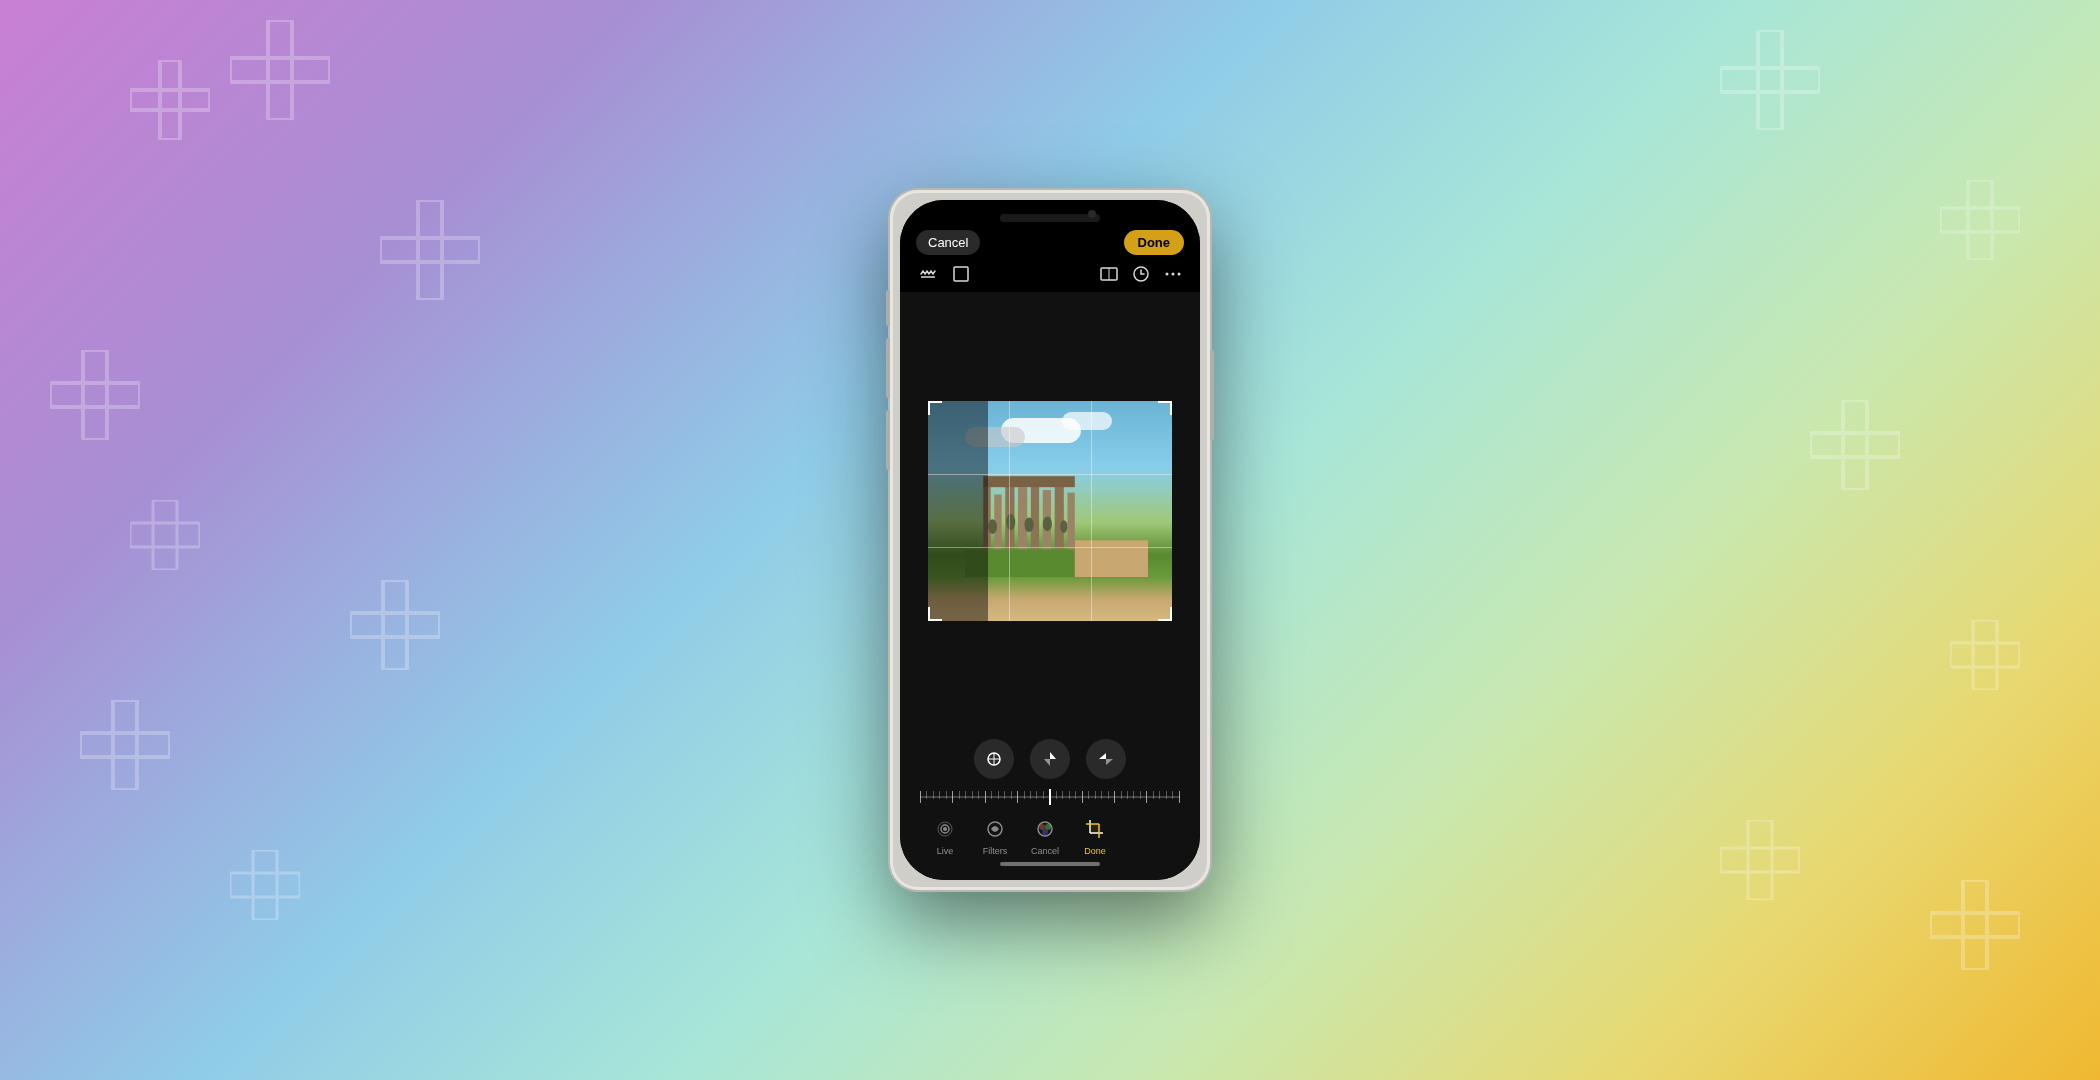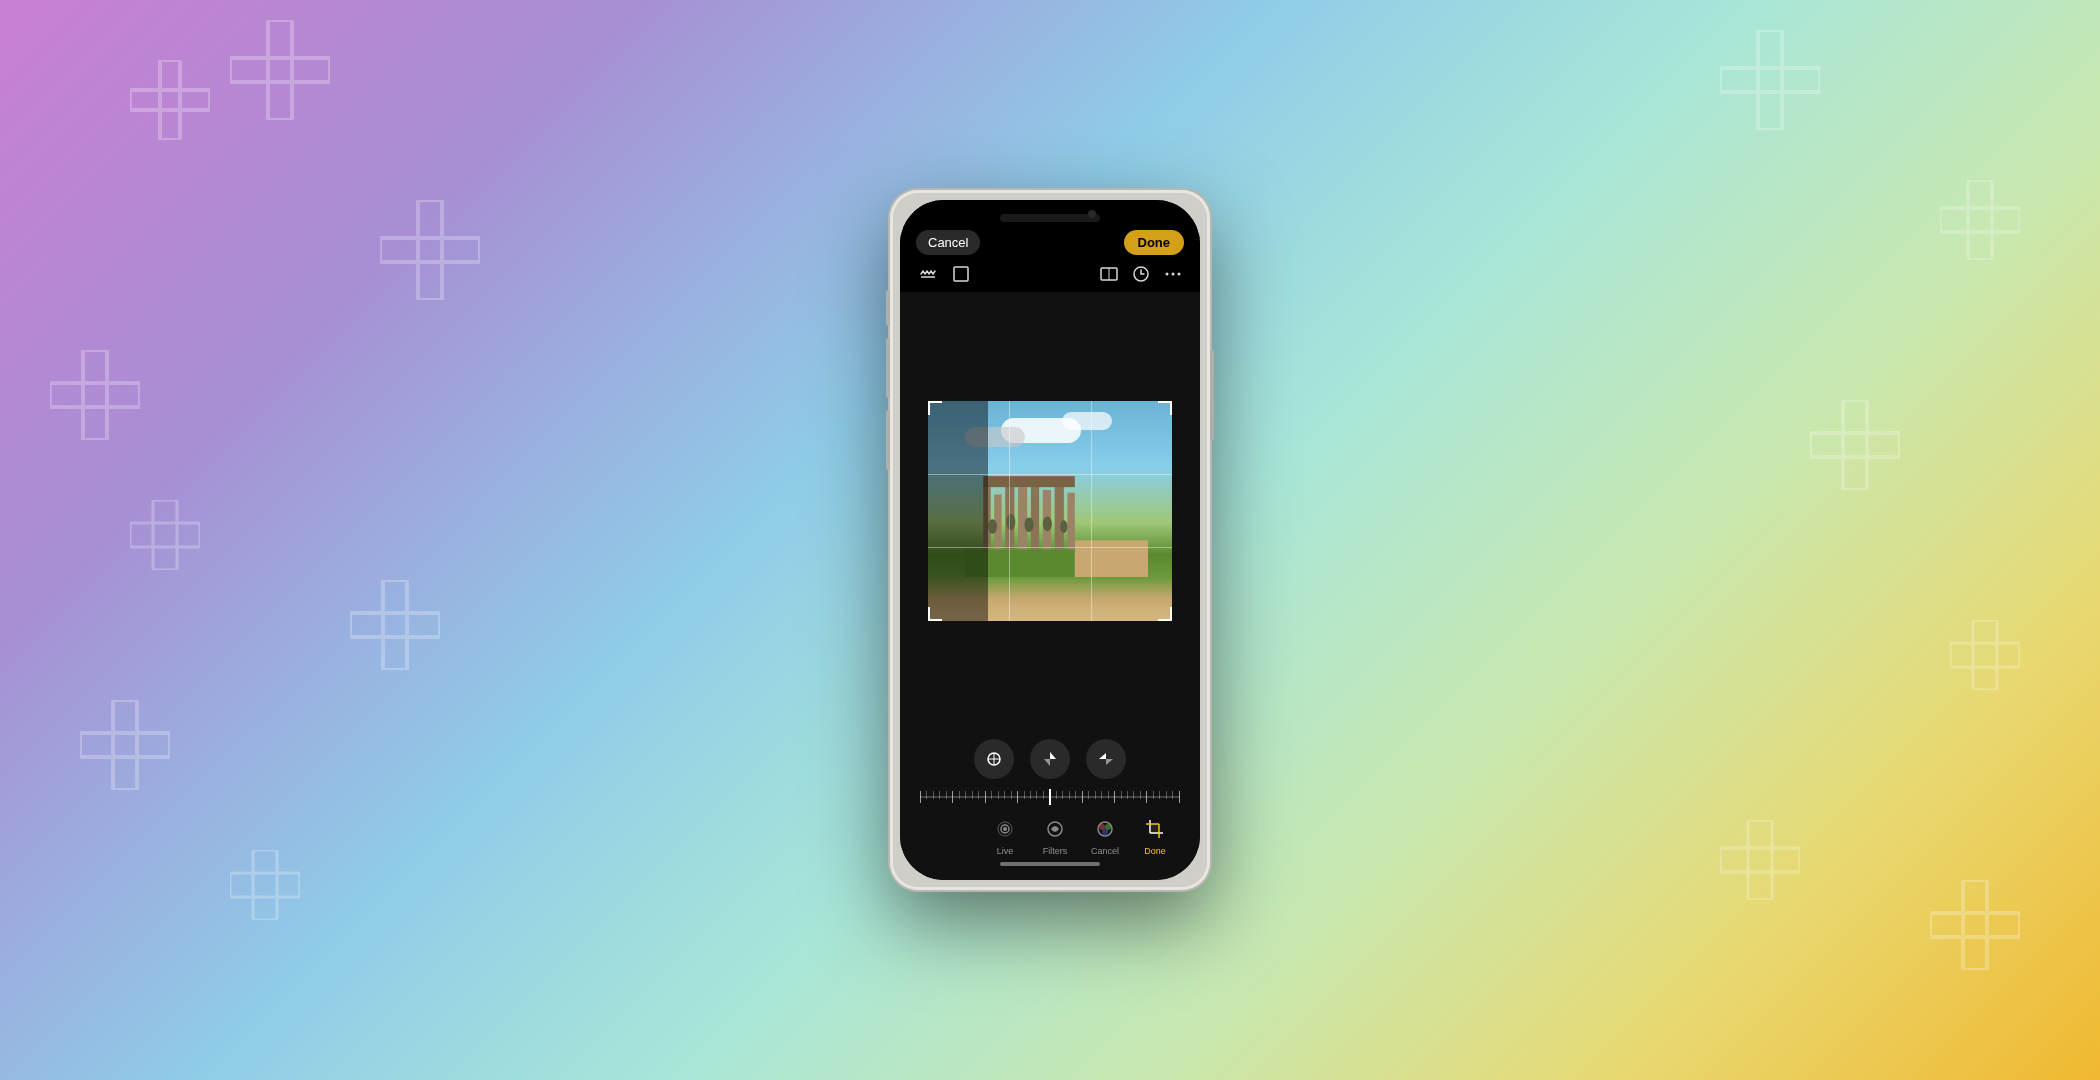--- a/index.html
+++ b/index.html
@@ -398,21 +398,21 @@
       transform: translateX(-50%);
       width: 2px;
       height: 16px;
       background: #fff;
       top: -7px;
     }
 
     
     .bottom-tabs {
       display: flex;
-      justify-content: flex-end;
+      justify-content: flex-start;
       width: 100%;
       padding: 6px 20px 0;
     }
 
     .tab-item {
       display: flex;
       flex-direction: column;
       align-items: center;
       gap: 2px;
       cursor: pointer;

